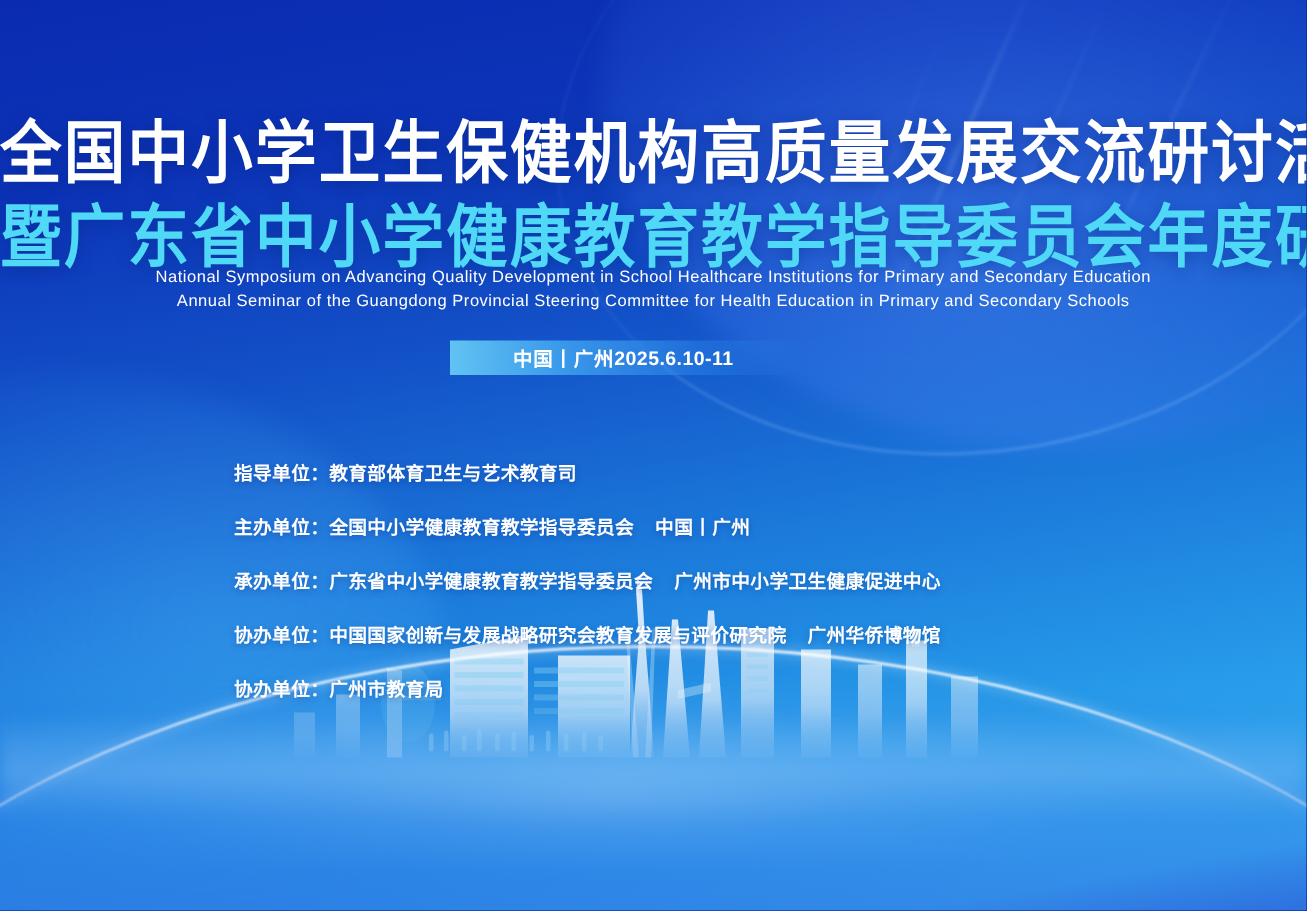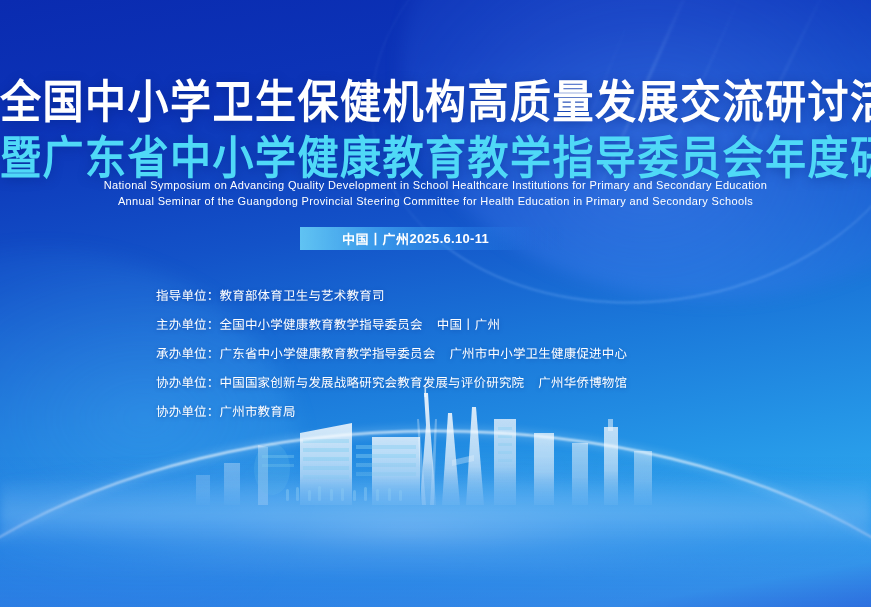--- a/index.html
+++ b/index.html
@@ -199,25 +199,26 @@
   .org-block {
     position: absolute;
     top: 288px;
     left: 156px;
   }
   .org-row {
     display: flex;
     align-items: flex-start;
     color: #ffffff;
     font-size: 12.5px;
-    font-weight: 400;
+    font-weight: 700;
     line-height: 16px;
     margin-bottom: 13px;
     white-space: nowrap;
     text-shadow: 0 1px 4px rgba(0,40,130,0.35);
+    margin-top: 20px;
   }
   .org-label { letter-spacing: 0.2px; }
   .org-values { display: flex; gap: 14px; }
   .org-value { letter-spacing: 0.2px; }
 </style>
 </head>
 <body>
 
 <div class="poster">
 

